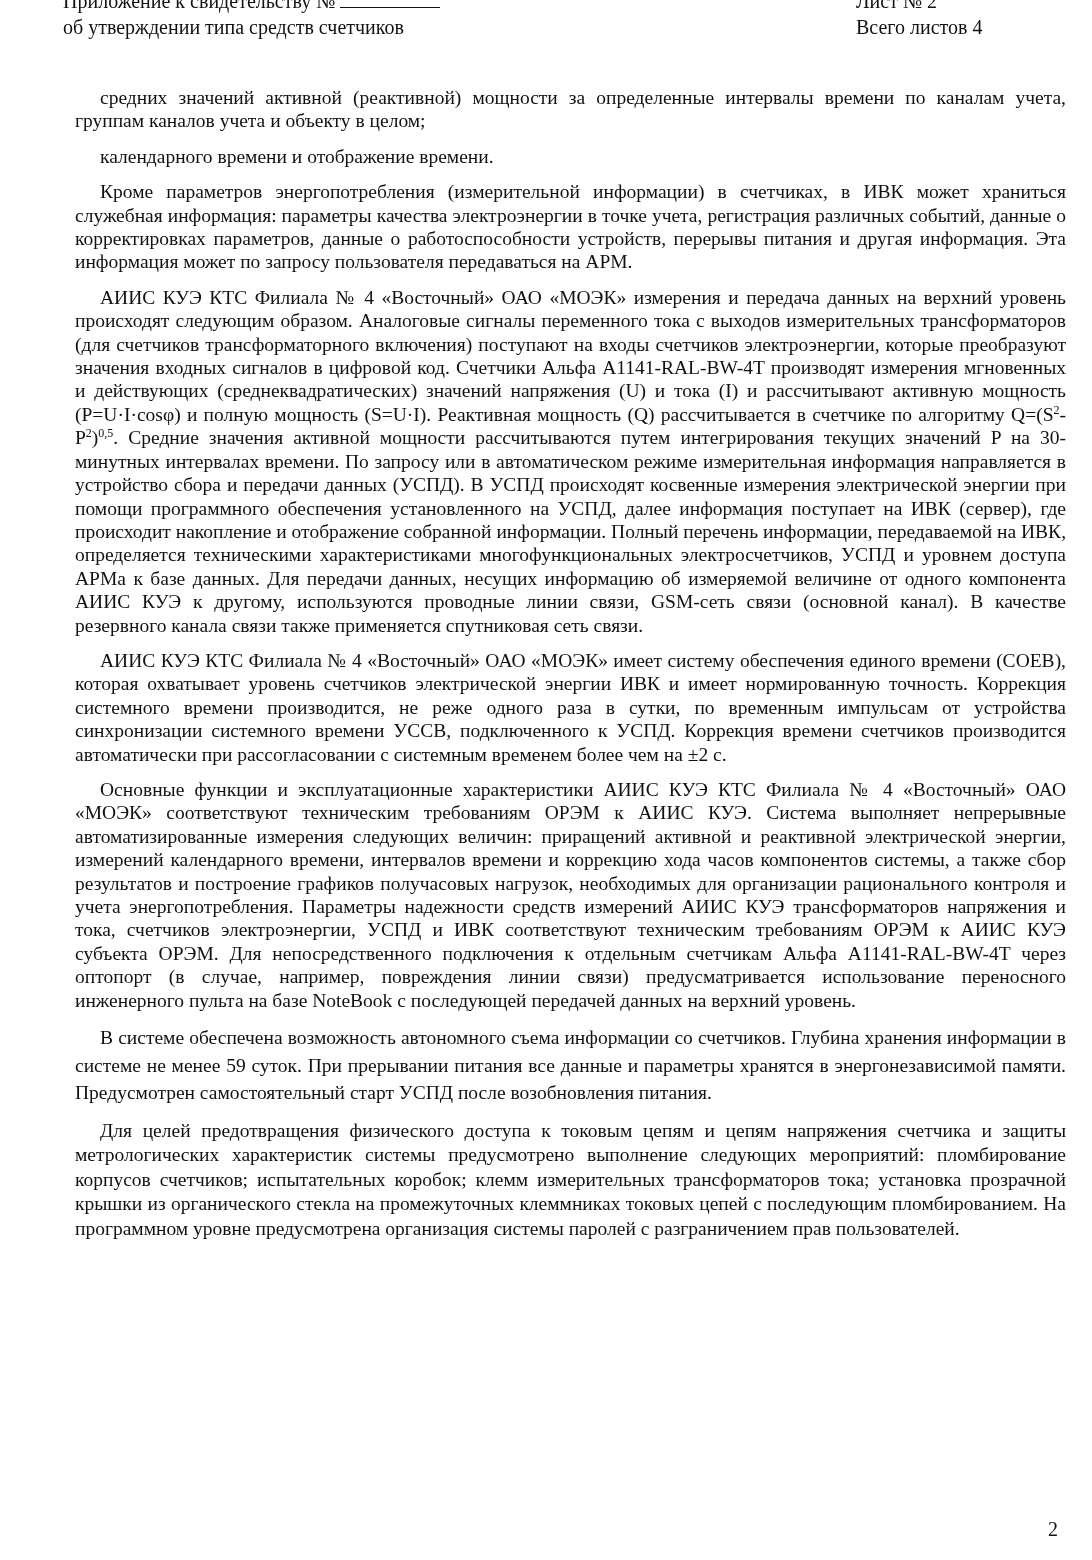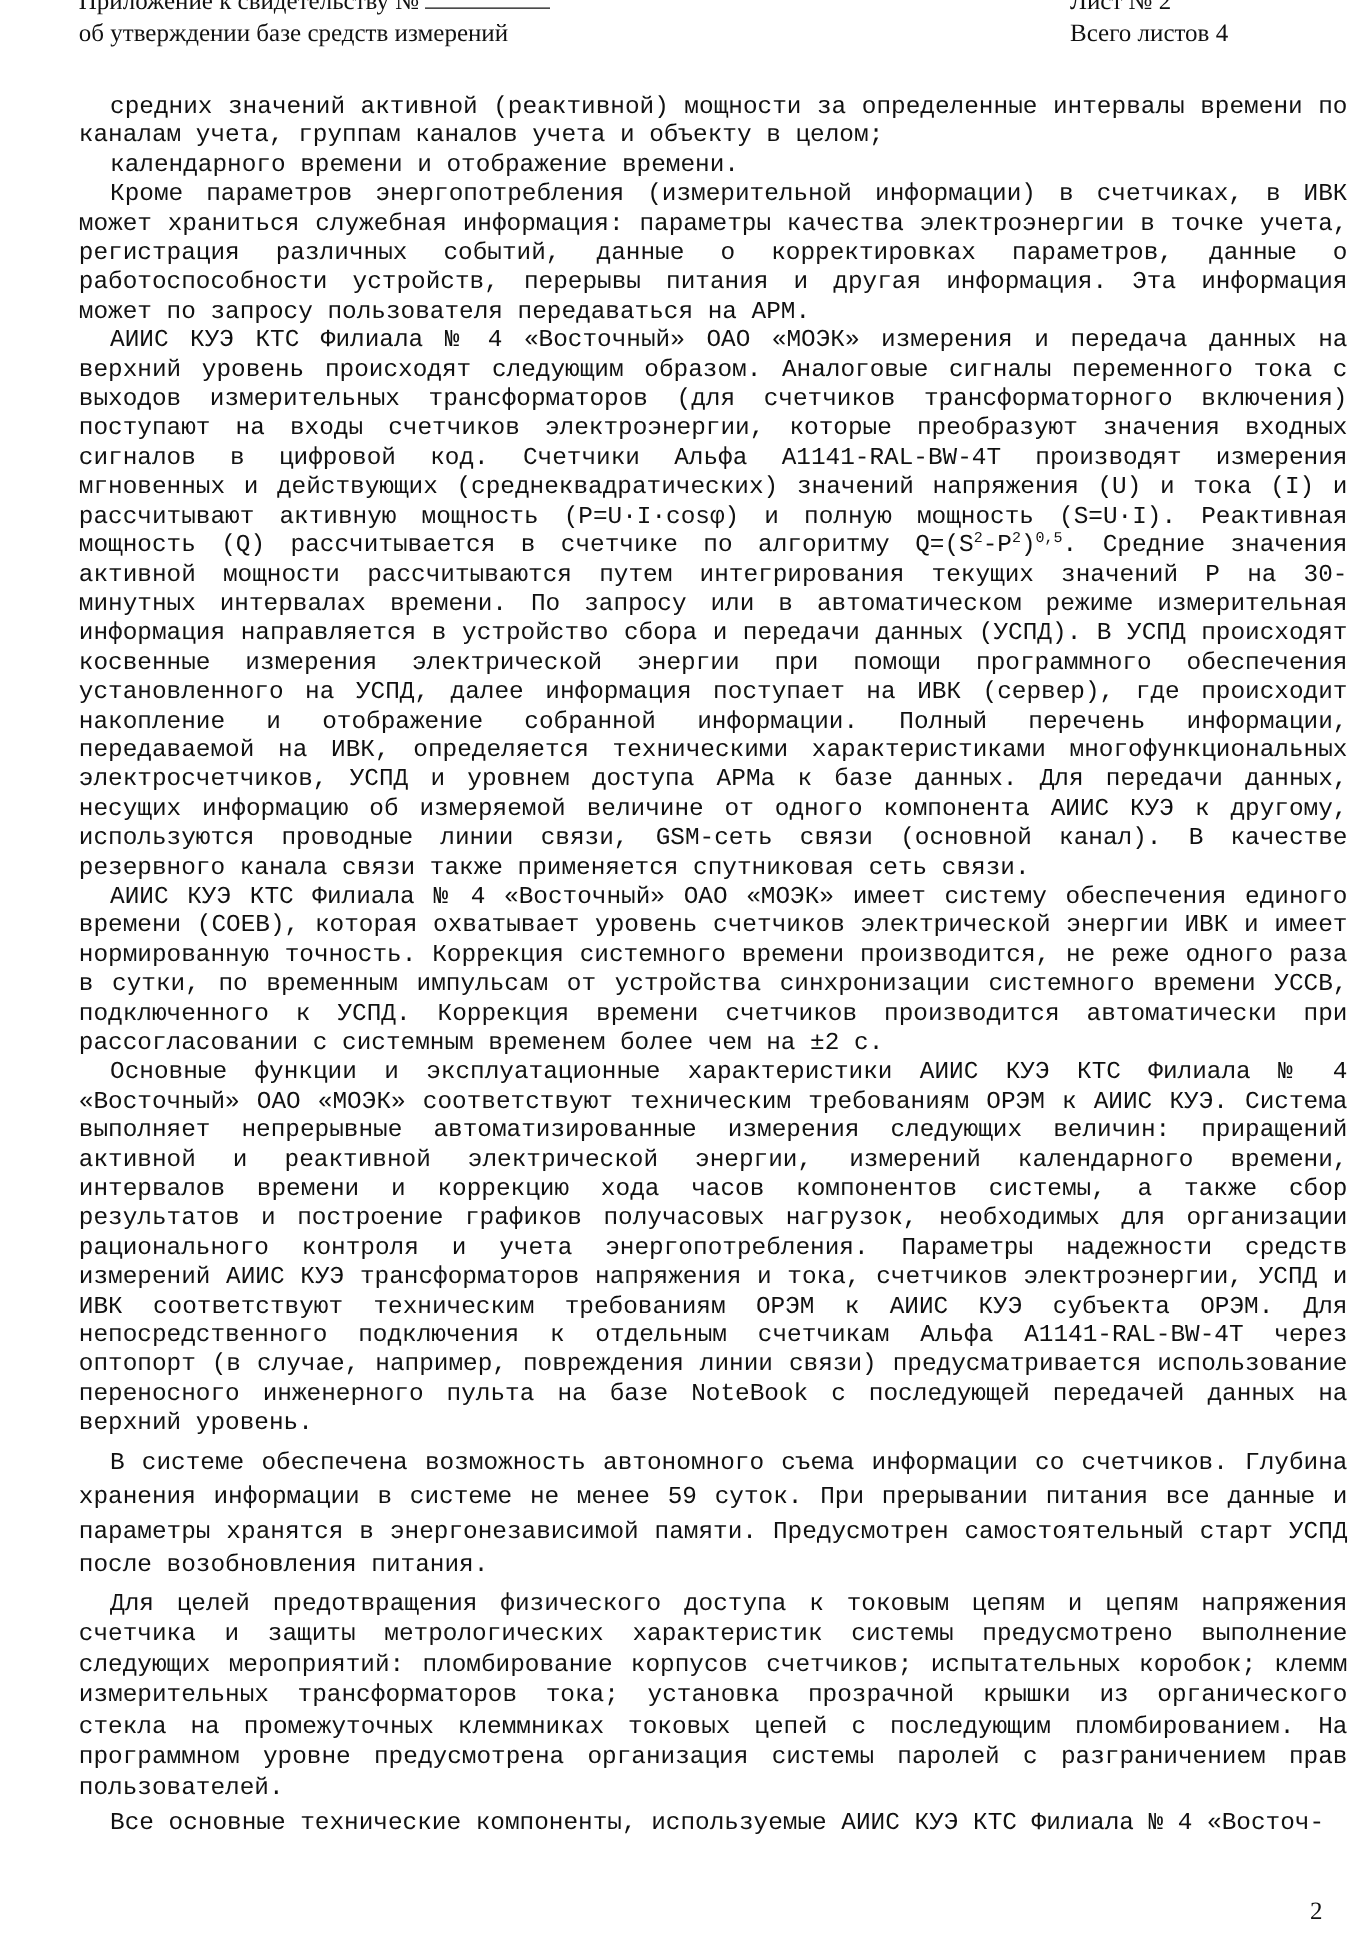--- a/index.html
+++ b/index.html
@@ -3,45 +3,44 @@
   <meta charset="utf-8">
   <style>
     html, body { margin: 0; padding: 0; background: #ffffff; }
     body { width: 1092px; height: 1560px; position: relative; overflow: hidden;
            font-family: "Liberation Serif", "DejaVu Serif", serif; color: #111; }
     .header { position: absolute; left: 63px; right: 14px; top: -12px; font-size: 20px; line-height: 26px; }
     .hrow { display: flex; justify-content: space-between; }
     .hrow .right { width: 250px; text-align: left; padding-left: 28px; box-sizing: border-box; }
     .hrow .left .blank { display: inline-block; width: 100px; border-bottom: 1px solid #111; height: 16px; vertical-align: baseline; }
     .body { position: absolute; left: 63px; width: 1015px; top: 74px; font-size: 19.5px; line-height: 23.4px; text-align: justify; }
-    .body p { margin: 0; text-indent: 25px; font-family: Liberation Mono, monospace; }
+    .body p { margin: 12px; text-indent: 25px; }
     .body p.gap { margin-top: 6px; line-height: 27.5px; }
     .body p.gap2 { margin-top: 4px; line-height: 24.5px; }
     sup { font-size: 12px; line-height: 0; }
     .pagenum { position: absolute; right: 34px; top: 1518px; font-size: 20px; }
   </style>
 </head>
 <body>
 
 <div class="header">
   <div class="hrow">
     <span class="left"><span>Приложение к свидетельству №</span> <span class="blank"></span></span>
     <span class="right">Лист № 2</span>
   </div>
   <div class="hrow">
-    <span class="left">об утверждении базе средств измерений</span>
+    <span class="left">об утверждении типа средств счетчиков</span>
     <span class="right">Всего листов 4</span>
   </div>
 </div>
 
 <div class="body">
   <p>средних значений активной (реактивной) мощности за определенные интервалы времени по каналам учета, группам каналов учета и объекту в целом;</p>
   <p>календарного времени и отображение времени.</p>
   <p>Кроме параметров энергопотребления (измерительной информации) в счетчиках, в ИВК может храниться служебная информация: параметры качества электроэнергии в точке учета, регистрация различных событий, данные о корректировках параметров, данные о работоспособности устройств, перерывы питания и другая информация. Эта информация может по запросу пользователя передаваться на АРМ.</p>
   <p><span>АИИС КУЭ КТС Филиала № 4 «Восточный» ОАО «МОЭК» измерения и передача данных на верхний уровень происходят следующим образом. Аналоговые сигналы переменного тока с выходов измерительных трансформаторов (для счетчиков трансформаторного включения) поступают на входы счетчиков электроэнергии, которые преобразуют значения входных сигналов в цифровой код. Счетчики Альфа А1141-RAL-BW-4T производят измерения мгновенных и действующих (среднеквадратических) значений напряжения (U) и тока (I) и рассчитывают активную мощность (P=U·I·cosφ) и полную мощность (S=U·I). Реактивная мощность (Q) рассчитывается в счетчике по алгоритму Q=(S</span><sup>2</sup><span>-P</span><sup>2</sup><span>)</span><sup>0,5</sup><span>. Средние значения активной мощности рассчитываются путем интегрирования текущих значений P на 30-минутных интервалах времени. По запросу или в автоматическом режиме измерительная информация направляется в устройство сбора и передачи данных (УСПД). В УСПД происходят косвенные измерения электрической энергии при помощи программного обеспечения установленного на УСПД, далее информация поступает на ИВК (сервер), где происходит накопление и отображение собранной информации. Полный перечень информации, передаваемой на ИВК, определяется техническими характеристиками многофункциональных электросчетчиков, УСПД и уровнем доступа АРМа к базе данных. Для передачи данных, несущих информацию об измеряемой величине от одного компонента АИИС КУЭ к другому, используются проводные линии связи, GSM-сеть связи (основной канал). В качестве резервного канала связи также применяется спутниковая сеть связи.</span></p>
   <p>АИИС КУЭ КТС Филиала № 4 «Восточный» ОАО «МОЭК» имеет систему обеспечения единого времени (СОЕВ), которая охватывает уровень счетчиков электрической энергии  ИВК и имеет нормированную точность. Коррекция системного времени производится, не реже одного раза в сутки, по временным импульсам от устройства синхронизации системного времени УССВ, подключенного к УСПД. Коррекция времени счетчиков производится автоматически при рассогласовании с системным временем более чем на ±2 с.</p>
   <p>Основные функции и эксплуатационные характеристики АИИС КУЭ КТС Филиала № 4 «Восточный» ОАО «МОЭК» соответствуют техническим требованиям ОРЭМ к АИИС КУЭ. Система выполняет непрерывные автоматизированные измерения следующих величин: приращений активной и реактивной электрической энергии, измерений календарного времени, интервалов времени  и коррекцию хода часов компонентов системы, а также сбор результатов и построение графиков получасовых нагрузок, необходимых для организации рационального контроля и учета энергопотребления. Параметры надежности средств измерений АИИС КУЭ трансформаторов напряжения и тока, счетчиков электроэнергии, УСПД и ИВК соответствуют техническим требованиям ОРЭМ к АИИС КУЭ субъекта ОРЭМ. Для непосредственного подключения к отдельным счетчикам Альфа А1141-RAL-BW-4T через оптопорт (в случае, например, повреждения линии связи) предусматривается использование переносного инженерного пульта на базе NoteBook с последующей передачей данных на верхний уровень.</p>
   <p class="gap">В системе обеспечена возможность автономного съема информации со счетчиков. Глубина хранения информации в системе не менее 59 суток. При прерывании питания все данные и параметры хранятся в энергонезависимой памяти. Предусмотрен самостоятельный старт УСПД после возобновления питания.</p>
   <p class="gap2">Для целей предотвращения физического доступа к токовым цепям и цепям напряжения счетчика и защиты метрологических характеристик системы предусмотрено выполнение следующих мероприятий: пломбирование корпусов счетчиков; испытательных коробок; клемм измерительных трансформаторов тока; установка прозрачной крышки из органического стекла на промежуточных клеммниках токовых цепей с последующим пломбированием. На программном уровне предусмотрена организация системы паролей с разграничением прав пользователей.</p>
-  <p class="gap2">Все основные технические компоненты, используемые АИИС КУЭ КТС Филиала № 4 «Восточ-</p>
 </div>
 
 <div class="pagenum">2</div>
 
 </body></html>

